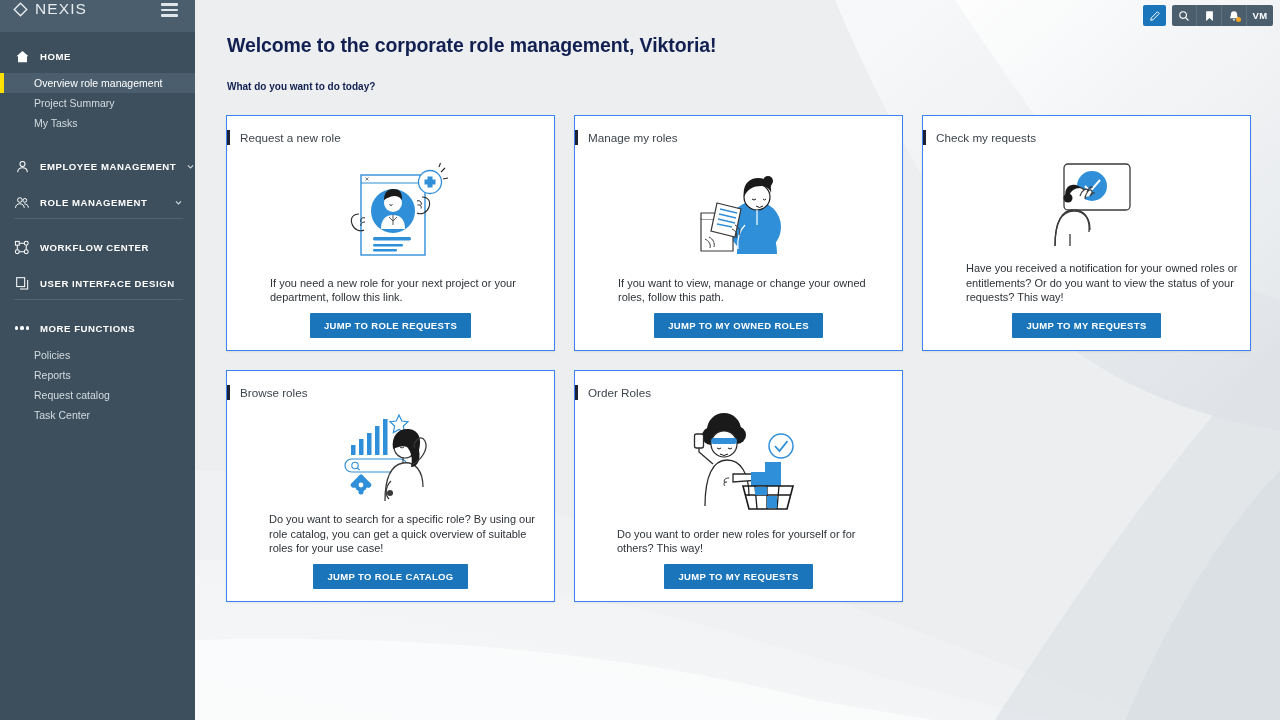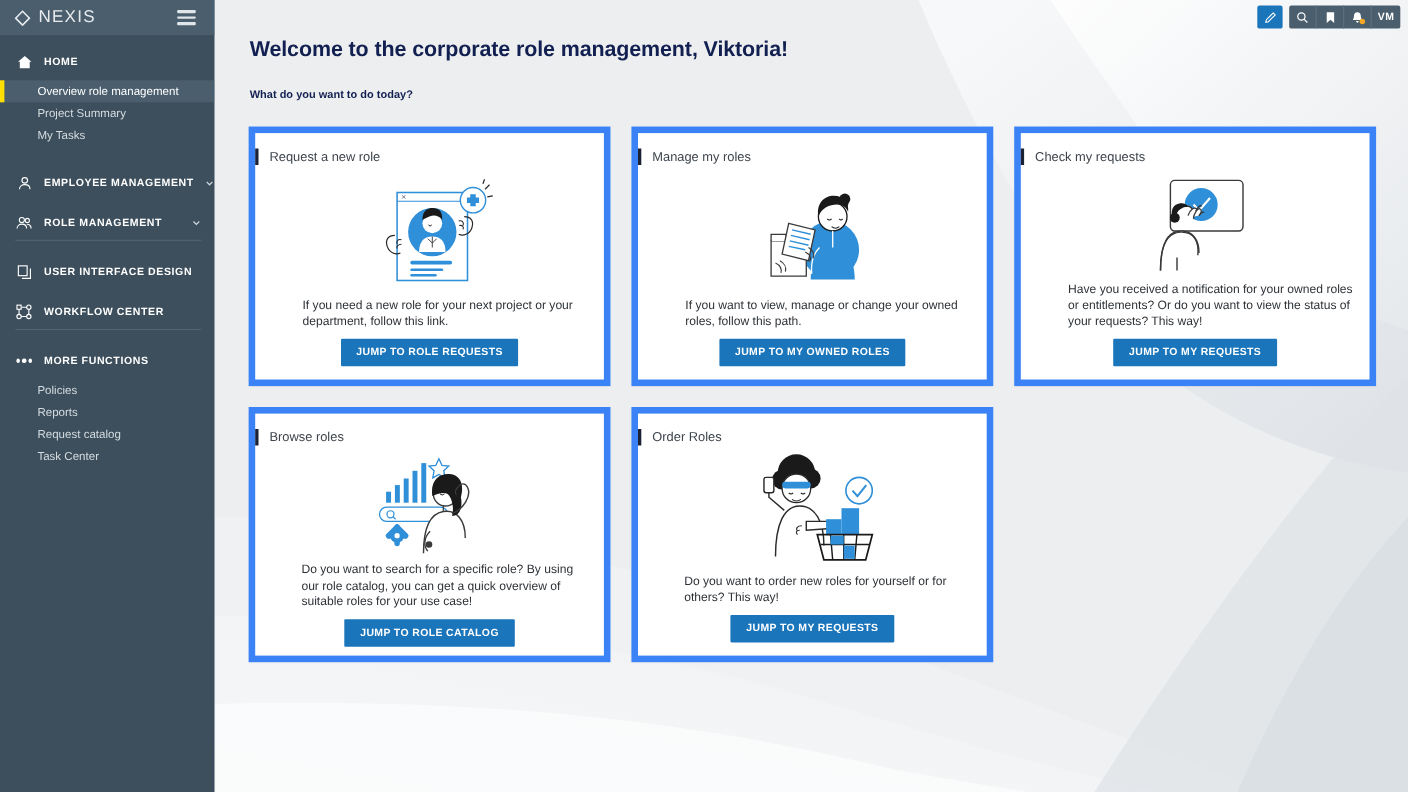--- a/index.html
+++ b/index.html
@@ -30,21 +30,21 @@
     flex-direction: column;
     position: relative;
     z-index: 5;
     overflow: hidden;
   }
 
   .brand-bar {
     height: 32px;
     background: #4a5e6d;
     display: flex;
-    align-items: center;
+    align-items: flex-start;
     padding: 0 16px 0 13px;
     justify-content: space-between;
     flex: 0 0 32px;
   }
   .brand-left { display: flex; align-items: center; gap: 7px; }
   .brand-logo { width: 15px; height: 15px; display:block; }
   .brand-name {
     color: #e7ebee;
     font-size: 15.5px;
     letter-spacing: 1.1px;
@@ -202,21 +202,21 @@
     top: 115px;
     width: 1026px;
     z-index: 10;
     display: flex;
     flex-wrap: wrap;
     gap: 19px 19px;
   }
   .card {
     width: 329px;
     background: #ffffff;
-    border: 6px solid #3b82f6;
+    border: 1px solid #3b82f6;
     box-shadow: 0 1px 2px rgba(0,0,0,0.07);
     display: flex;
     flex-direction: column;
     position: relative;
   }
   .card.r1 { height: 236px; }
   .card.r2 { height: 232px; }
 
   .card-title-row {
     display: flex;
@@ -350,39 +350,39 @@
               <path d="M2.5 4.5 L6 8 L9.5 4.5"></path>
             </svg>
         </span>
       </div>
 
       <div class="nav-divider"></div>
 
 
       <div class="nav-group-header tall">
         <span class="gicon">
-          <svg width="15" height="15" viewBox="0 0 16 16" fill="none" stroke="#ffffff" stroke-width="1.1">
-            <rect x="1.8" y="1.8" width="8.5" height="9.5"></rect>
-            <path d="M5.3 13.9 L13.5 13.9 L13.5 4.3"></path>
-          </svg>
-        </span>
-        <span class="glabel">USER INTERFACE DESIGN</span>
-      </div>
-
-      <div class="nav-group-header tall">
-        <span class="gicon">
           <svg width="16" height="15" viewBox="0 0 17 16" fill="none" stroke="#ffffff" stroke-width="1.1">
             <rect x="1.5" y="1.5" width="4" height="4"></rect>
             <circle cx="13" cy="3.5" r="2.1"></circle>
             <circle cx="3.5" cy="12.5" r="2.1"></circle>
             <circle cx="13" cy="12.5" r="2.1"></circle>
             <path d="M3.5 5.5 L3.5 10.4 M5.7 3.5 L10.9 3.5 M5.6 12.5 L10.9 12.5 M13 5.6 L13 10.4"></path>
           </svg>
         </span>
         <span class="glabel">WORKFLOW CENTER</span>
+      </div>
+
+      <div class="nav-group-header tall">
+        <span class="gicon">
+          <svg width="15" height="15" viewBox="0 0 16 16" fill="none" stroke="#ffffff" stroke-width="1.1">
+            <rect x="1.8" y="1.8" width="8.5" height="9.5"></rect>
+            <path d="M5.3 13.9 L13.5 13.9 L13.5 4.3"></path>
+          </svg>
+        </span>
+        <span class="glabel">USER INTERFACE DESIGN</span>
       </div>
 
 
       <div class="nav-divider"></div>
 
       <div class="nav-group-header tall">
         <span class="gicon">
           <span class="dots-icon">
               <i></i>
               <i></i>

